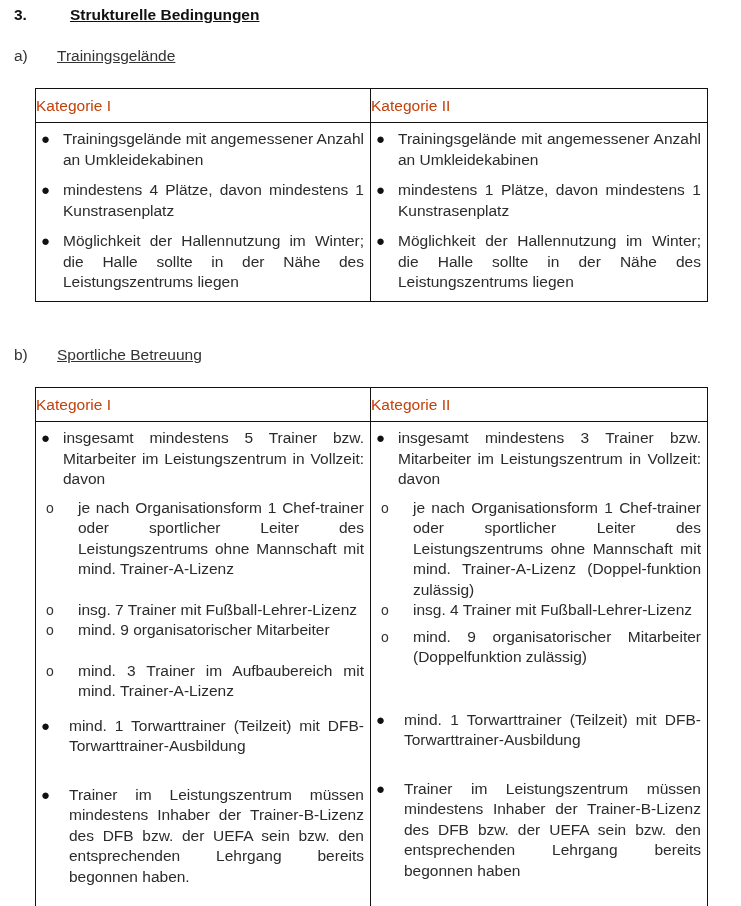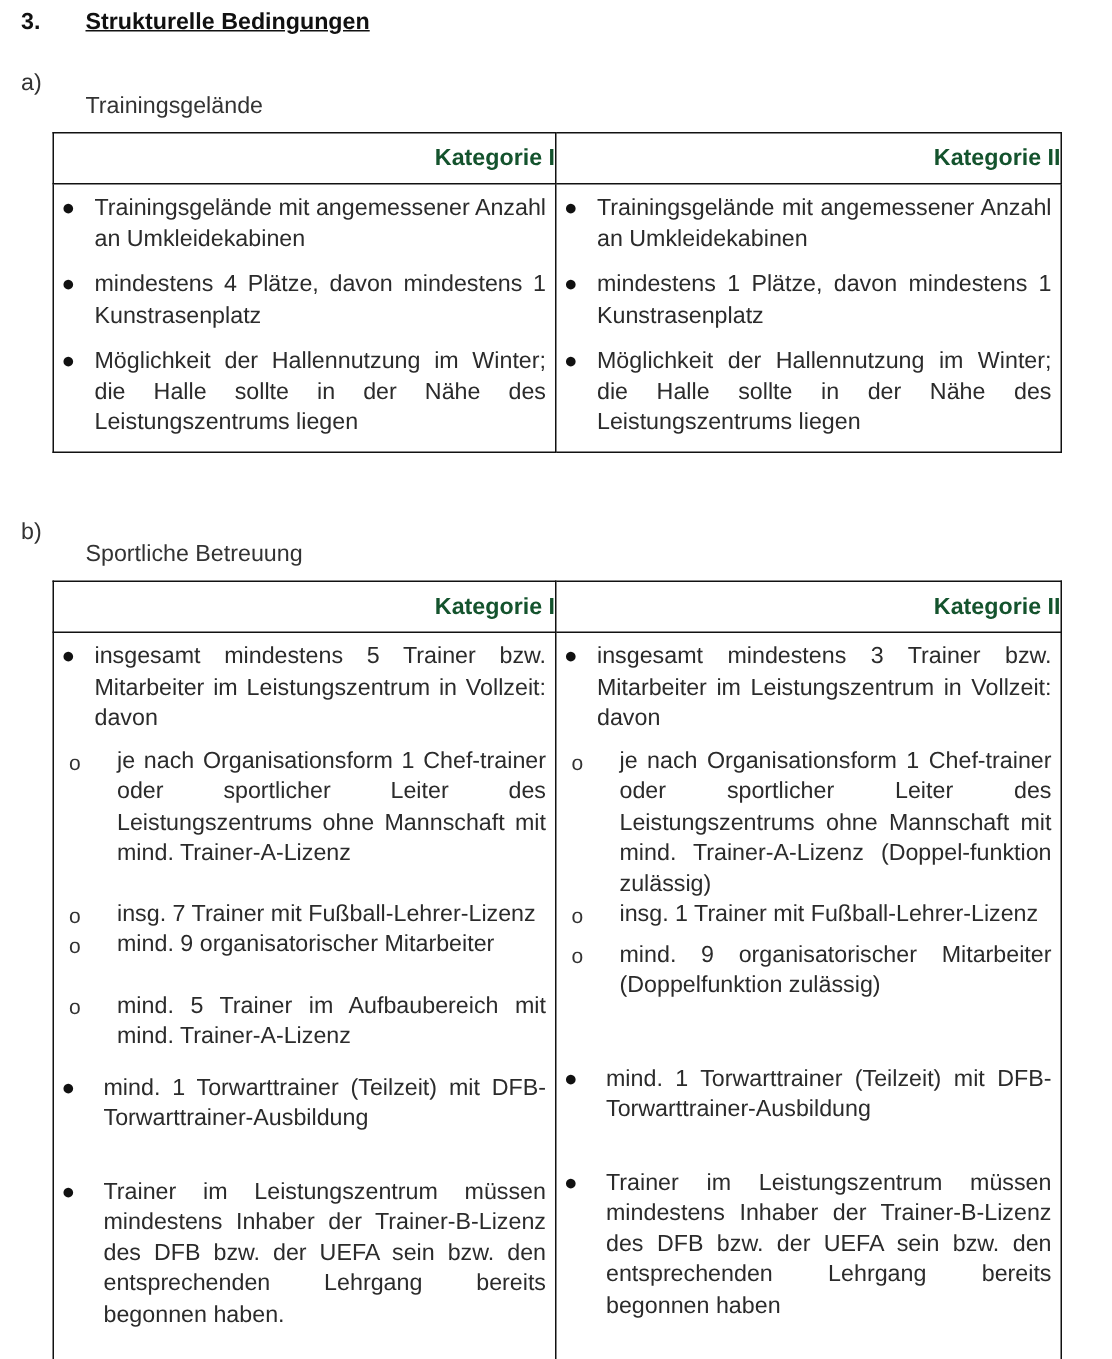--- a/index.html
+++ b/index.html
@@ -18,51 +18,51 @@
     }
     .heading {
       position: absolute;
       left: 14px;
       top: 6px;
       font-weight: bold;
       font-size: 15.5px;
       color: #111;
     }
     .heading .num { position: absolute; left: 0; top: 0; }
-    .heading .title { position: absolute; left: 43px; top: 0; white-space: nowrap; text-decoration: underline; }
+    .heading .title { position: absolute; left: 56px; top: 0; white-space: nowrap; text-decoration: underline; }
     .sub {
       position: absolute;
       left: 14px;
       font-size: 15.5px;
       color: #333;
     }
     .sub .letter { position: absolute; left: 0; top: 0; }
-    .sub .title { position: absolute; left: 43px; top: 15px; white-space: nowrap; }
+    .sub .title { position: absolute; left: 43px; top: 0; white-space: nowrap; text-decoration: underline; }
     .sub-a { top: 47px; }
     .sub-b { top: 346px; }
 
     table.req {
       position: absolute;
       left: 35px;
       width: 672px;
       border-collapse: collapse;
       table-layout: fixed;
     }
     table.req-a { top: 88px; }
     table.req-b { top: 387px; }
     table.req th, table.req td {
       border: 1.3px solid #111;
       vertical-align: top;
     }
     table.req th {
       height: 33px;
-      font-weight: bold;
-      font-size: 15.5px;
-      color: #14532d;
-      text-align: right;
+      font-weight: normal;
+      font-size: 15.5px;
+      color: #c2410c;
+      text-align: left;
       vertical-align: middle;
       padding: 0;
     }
     table.req td {
       padding: 6px 6px 6px 4px;
       border-bottom: none;
     }
     table.req-a td { border-bottom: 1.3px solid #111; padding-bottom: 8px; }
     table.req-b tr.body-row td { border-bottom: none; }
     table.req-b { border-bottom: none; }
@@ -170,35 +170,35 @@
     <tr class="body-row">
       <td style="height:520px">
         <ul class="bul">
           <li style="margin-bottom:14px">
             <span class="dot">●</span>
             <span>insgesamt mindestens 5 Trainer bzw. Mitarbeiter im Leistungszentrum in Vollzeit: davon</span>
             <ul class="sub-bul" style="margin-left:-23px">
               <li style="margin-bottom:20px"><span class="circ">o</span><span>je nach Organisationsform 1 Chef-trainer oder sportlicher Leiter des Leistungszentrums ohne Mannschaft mit mind. Trainer-A-Lizenz</span></li>
               <li style="margin-bottom:0"><span class="circ">o</span><span>insg. 7 Trainer mit Fußball-Lehrer-Lizenz</span></li>
               <li style="margin-bottom:20px"><span class="circ">o</span><span>mind. 9 organisatorischer Mitarbeiter</span></li>
-              <li style="margin-bottom:0"><span class="circ">o</span><span>mind. 5 Trainer im Aufbaubereich mit mind. Trainer-A-Lizenz</span></li>
+              <li style="margin-bottom:0"><span class="circ">o</span><span>mind. 3 Trainer im Aufbaubereich mit mind. Trainer-A-Lizenz</span></li>
             </ul>
           </li>
           <li style="margin-bottom:28px; padding-left:29px"><span class="dot">●</span><span>mind. 1 Torwarttrainer (Teilzeit) mit DFB-Torwarttrainer-Ausbildung</span></li>
           <li style="margin-bottom:0; padding-left:29px"><span class="dot">●</span><span>Trainer im Leistungszentrum müssen mindestens Inhaber der Trainer-B-Lizenz des DFB bzw. der UEFA sein bzw. den entsprechenden Lehrgang bereits begonnen haben.</span></li>
         </ul>
       </td>
       <td style="height:520px">
         <ul class="bul">
           <li style="margin-bottom:14px">
             <span class="dot">●</span>
             <span>insgesamt mindestens 3 Trainer bzw. Mitarbeiter im Leistungszentrum in Vollzeit: davon</span>
             <ul class="sub-bul" style="margin-left:-23px">
               <li style="margin-bottom:0"><span class="circ">o</span><span>je nach Organisationsform 1 Chef-trainer oder sportlicher Leiter des Leistungszentrums ohne Mannschaft mit mind. Trainer-A-Lizenz (Doppel-funktion zulässig)</span></li>
-              <li style="margin-bottom:6px"><span class="circ">o</span><span>insg. 1 Trainer mit Fußball-Lehrer-Lizenz</span></li>
+              <li style="margin-bottom:6px"><span class="circ">o</span><span>insg. 4 Trainer mit Fußball-Lehrer-Lizenz</span></li>
               <li style="margin-bottom:42px"><span class="circ">o</span><span>mind. 9 organisatorischer Mitarbeiter (Doppelfunktion zulässig)</span></li>
             </ul>
           </li>
           <li style="margin-bottom:28px; padding-left:29px"><span class="dot">●</span><span>mind. 1 Torwarttrainer (Teilzeit) mit DFB-Torwarttrainer-Ausbildung</span></li>
           <li style="margin-bottom:0; padding-left:29px"><span class="dot">●</span><span>Trainer im Leistungszentrum müssen mindestens Inhaber der Trainer-B-Lizenz des DFB bzw. der UEFA sein bzw. den entsprechenden Lehrgang bereits begonnen haben</span></li>
         </ul>
       </td>
     </tr>
   </tbody>
 </table>

